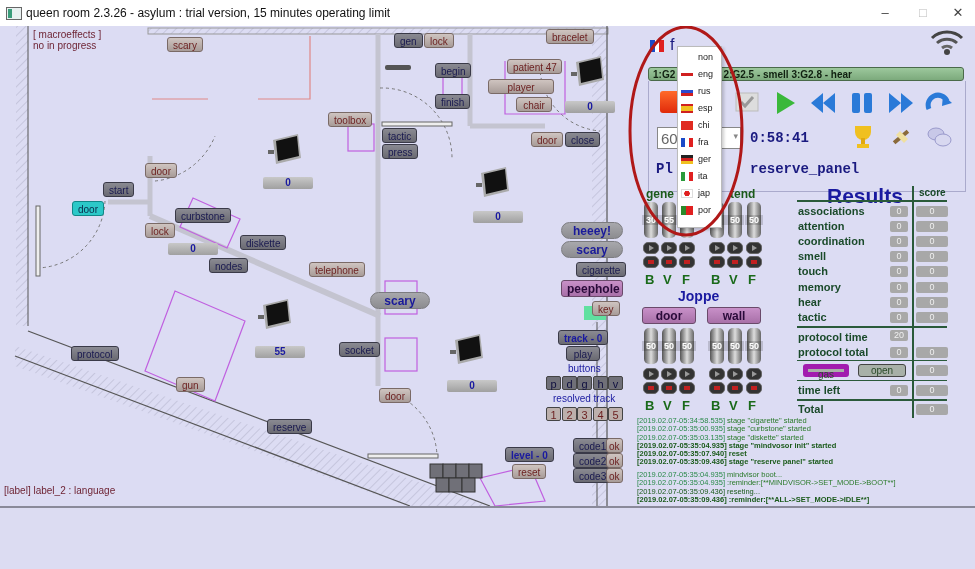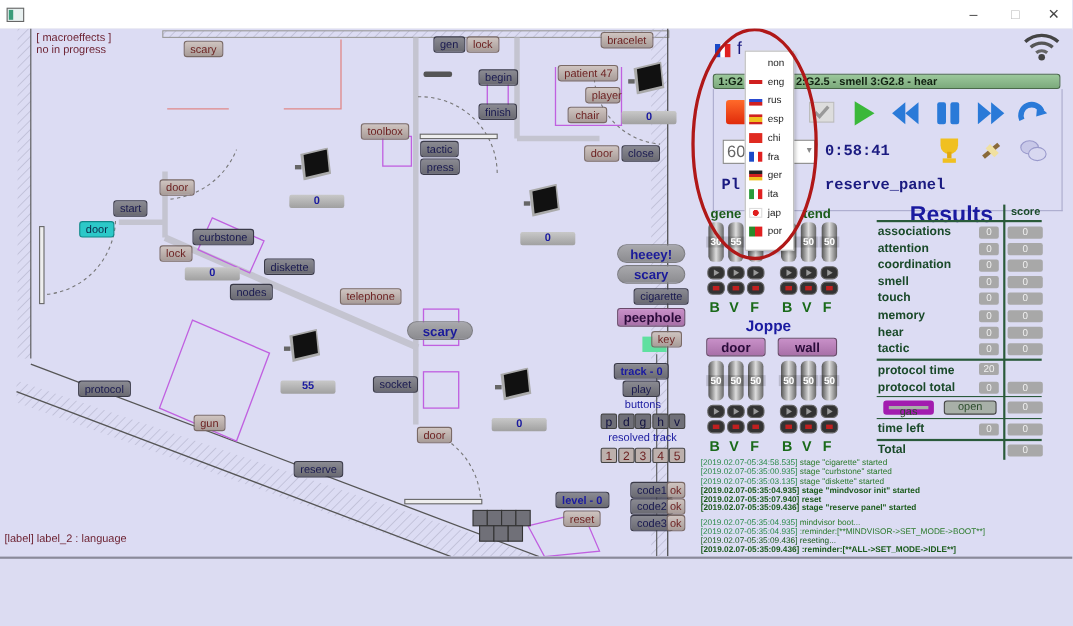--- a/index.html
+++ b/index.html
@@ -43,20 +43,21 @@
   .dd-item .lbl{position:absolute;left:20px;top:3px;}
   .kbtn{position:absolute;width:15px;height:14px;font-size:11px;text-align:center;line-height:14px;border:1px solid #444;border-radius:2px;box-sizing:border-box;cursor:pointer;}
   .kbtn.d{background:#707078;color:#101040;}
   .kbtn.t{background:#bcb0ac;color:#6b1f1f;}
 </style>
 </head>
 <body>
 
 <div class="titlebar">
   <div class="appicon"></div>
+  <div class="title">queen room 2.3.26 - asylum : trial version, 15 minutes operating limit</div>
   <div class="winbtn" style="left:870px;">–</div>
   <div class="winbtn" style="left:908px;color:#bbb;">□</div>
   <div class="winbtn" style="left:943px;">✕</div>
 </div>
 
 <div class="stage">
 
   <svg class="map" width="975" height="480">
     <defs>
       <pattern id="hatch" width="6" height="6" patternUnits="userSpaceOnUse" patternTransform="rotate(45)">
@@ -159,21 +160,21 @@
 
   <div class="counter" style="left:168px;top:217px;width:50px;">0</div>
 
   <div class="btn tan" style="left:167px;top:11px;">scary</div>
   <div class="btn dark" style="left:394px;top:7px;">gen</div>
   <div class="btn tan" style="left:424px;top:7px;">lock</div>
   <div class="btn tan" style="left:546px;top:3px;">bracelet</div>
   <div class="btn dark" style="left:435px;top:37px;">begin</div>
   <div class="btn dark" style="left:435px;top:68px;">finish</div>
   <div class="btn tan" style="left:507px;top:33px;width:55px;">patient 47</div>
-  <div class="btn tan" style="left:532px;top:53px;width:32px;">player</div>
+  <div class="btn tan" style="left:488px;top:53px;width:66px;">player</div>
   <div class="btn tan" style="left:516px;top:71px;width:36px;">chair</div>
   <div class="btn tan" style="left:328px;top:86px;">toolbox</div>
   <div class="btn dark" style="left:382px;top:102px;">tactic</div>
   <div class="btn dark" style="left:382px;top:118px;">press</div>
   <div class="btn tan" style="left:531px;top:106px;">door</div>
   <div class="btn dark" style="left:565px;top:106px;">close</div>
   <div class="btn tan" style="left:145px;top:137px;">door</div>
   <div class="btn dark" style="left:103px;top:156px;">start</div>
   <div class="btn cyan" style="left:72px;top:175px;">door</div>
   <div class="btn dark" style="left:175px;top:182px;">curbstone</div>

